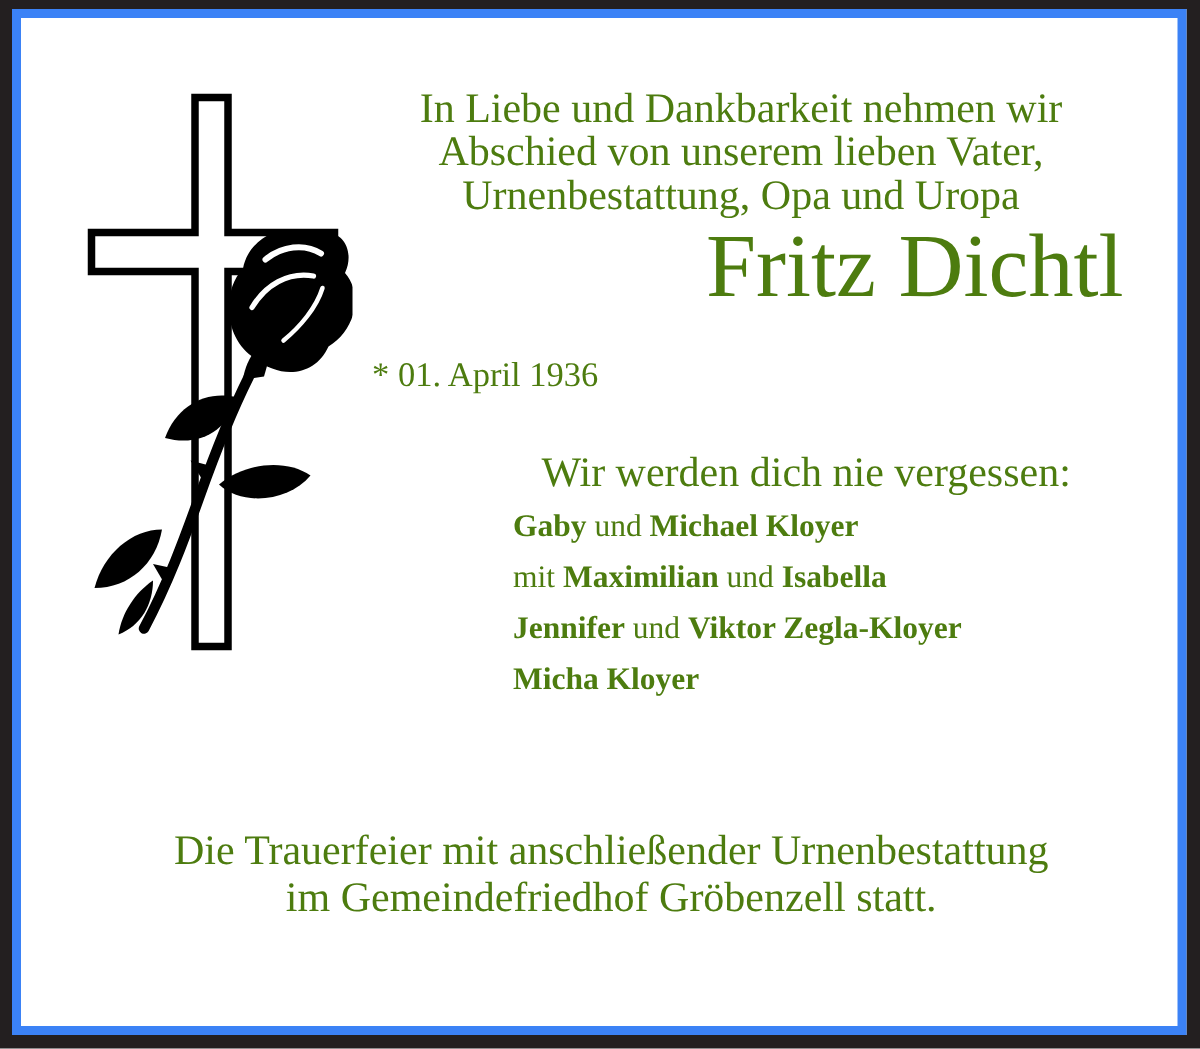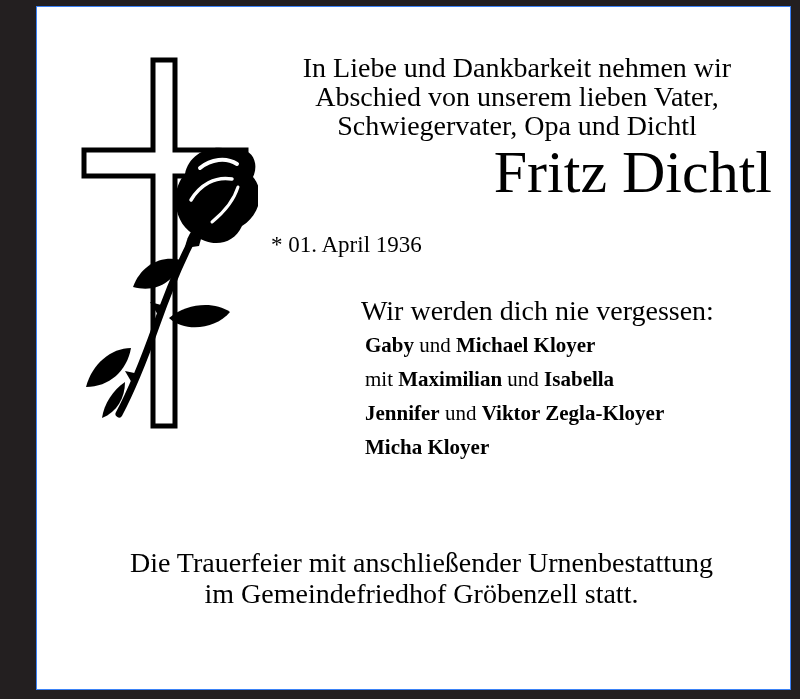--- a/index.html
+++ b/index.html
@@ -6,42 +6,41 @@
   body{
     width:800px;height:699px;position:relative;
     font-family:"Liberation Serif","DejaVu Serif",serif;
     background:#ffffff;overflow:hidden;
   }
   .frame{
     position:absolute;inset:0;background:#231f20;
   }
   .card{
     position:absolute;left:8px;top:6px;right:9px;bottom:9px;
-    background:#ffffff;border:1px solid #3b82f6;
-    color:#000000;
-    margin-left:28px;
+    background:#ffffff;border:6px solid #3b82f6;
+    color:#4d7c0f;
   }
   .memorial-graphic{
     position:absolute;left:36px;top:43px;width:185px;height:390px;
   }
   .intro-block{
     position:absolute;left:225px;top:46px;width:510px;
     text-align:center;font-size:28px;line-height:29px;white-space:nowrap;
   }
   .name-block{
     position:absolute;left:225px;top:134px;width:510px;
     text-align:right;font-size:60px;line-height:62px;white-space:nowrap;
   }
   .dates-row{
     position:absolute;left:234px;top:223px;width:497px;
     display:flex;justify-content:space-between;
     font-size:23px;line-height:29px;white-space:nowrap;
   }
   .farewell{
-    position:absolute;left:324px;top:288px;
+    position:absolute;left:347px;top:288px;
     font-size:28px;line-height:31px;white-space:nowrap;
   }
   .mourners{
     position:absolute;left:328px;top:323px;
     font-size:21px;line-height:31px;white-space:nowrap;
   }
   .mourner-group{margin-bottom:3px;}
   .mourners .bold{font-weight:bold;}
   .funeral-block{
     position:absolute;left:16px;right:0;top:540px;
@@ -71,21 +70,21 @@
       <path d="M108 210 C88 205 68 215 60 237 C82 243 102 233 108 210 Z" fill="#000000"></path>
       <path d="M96 268 C114 253 141 251 157 262 C143 279 112 283 96 268 Z" fill="#000000"></path>
       <path d="M58 298 C38 298 19 314 13 337 C36 337 54 321 58 298 Z" fill="#000000"></path>
       <path d="M52 332 C40 340 31 354 29 368 C44 362 52 348 52 332 Z" fill="#000000"></path>
     </g>
   </svg>
 
   <div class="intro-block">
     <div>In Liebe und Dankbarkeit nehmen wir</div>
     <div>Abschied von unserem lieben Vater,</div>
-    <div>Schwiegervater, Opa und Dichtl</div>
+    <div>Urnenbestattung, Opa und Uropa</div>
   </div>
 
   <div class="name-block">Fritz Dichtl</div>
 
   <div class="dates-row">
     <span>* 01. April 1936</span>
   </div>
 
   <div class="farewell">Wir werden dich nie vergessen:</div>
 

